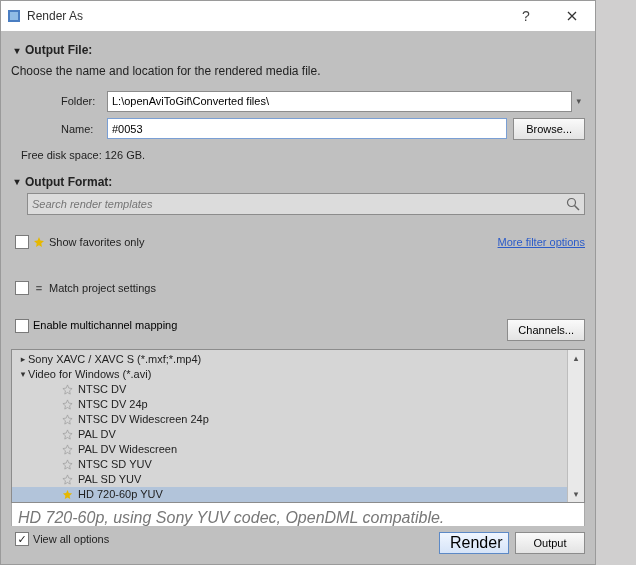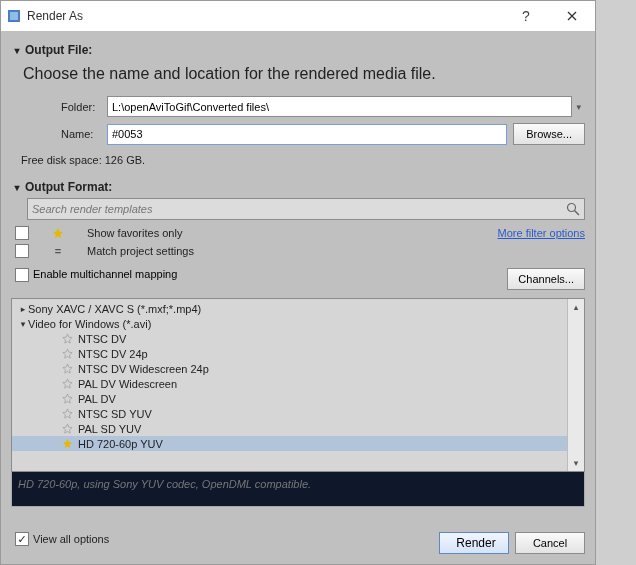--- a/index.html
+++ b/index.html
@@ -6,59 +6,59 @@
   body { margin: 0; background: #d0cfcf; width: 636px; height: 565px; overflow: hidden; }
   .window { width: 596px; height: 565px; border: 1px solid #9a9a9a; background: #c0c0c0; display: flex; flex-direction: column; }
   .titlebar { height: 30px; background: #ffffff; display: flex; align-items: center; padding: 0 0 0 6px; }
   .titlebar .appicon { width: 14px; height: 14px; margin-right: 6px; }
   .titlebar .title { font-size: 12px; color: #333; flex: 1; }
   .titlebar .winbtn { width: 46px; height: 30px; display:flex; align-items:center; justify-content:center; color:#444; font-size:14px; }
 
   .content { flex:1; background:#c0c0c0; padding: 8px 10px 0 10px; overflow:hidden; display:flex; flex-direction:column; }
   .section-head { display:flex; align-items:center; font-size:12px; font-weight:bold; color:#222; margin:4px 0 4px 0;}
   .section-head .chev { width:12px; display:inline-block; text-align:center; font-size:10px; margin-right:2px; }
-  .subtext { font-size:16px; color:#222; margin: 2px 0 8px 12px; line-height:1.4; }
+  .subtext { font-size:12px; color:#222; margin: 2px 0 8px 0; line-height:1.4; }
 
   .form-row { display:flex; align-items:center; margin:3px 0 3px 50px; }
   .form-row .lbl { width:46px; font-size:11px; color:#222; }
   .text-input { height:21px; font-size:11px; padding:0 4px; border:1px solid #7a9fd4; background:#fff; }
   .folder-input { flex:1; border:1px solid #8c8c8c; }
   .name-input { flex:1; }
   .btn { height:22px; font-size:11px; border:1px solid #8c8c8c; background:linear-gradient(#fafafa,#e3e3e3); padding:0 12px; margin-left:6px; }
   .disktext { font-size:11px; color:#222; margin:6px 0 10px 10px; }
 
   .search-wrap { position:relative; margin-bottom:4px;padding-left:16px; }
   .search-input { width:100%; height:22px; font-size:11px; font-style:italic; color:#888; padding:0 24px 0 4px; border:1px solid #8c8c8c; background:#dcdcdc; }
   .search-icon { position:absolute; right:4px; top:3px; width:16px; height:16px; }
-  .filter-row { display:flex; align-items:center; font-size:11px; color:#222; margin:2px 0;gap:19px; }
+  .filter-row { display:flex; align-items:center; font-size:11px; color:#222; margin:16px 0; }
   .cb { width:14px; height:14px; margin:0 4px 0 4px; border:1px solid #7a7a7a; background:#fff; display:inline-block; }
   .star-icon { width:12px; height:12px; margin-right:4px; display:inline-flex; align-items:center; }
   .link { color:#2b5bc9; text-decoration:underline; margin-left:auto; font-size:11px; cursor:pointer; }
   .eq-icon { width:12px; display:inline-block; text-align:center; margin-right:4px; font-size:11px; color:#555; font-weight:bold; }
 
   .channel-row { display:flex; align-items:flex-start; margin:8px 0; font-size:11px; }
   .channel-btn { height:22px; font-size:11px; border:1px solid #8c8c8c; background:linear-gradient(#fafafa,#e3e3e3); padding:0 10px; margin-left:auto; }
 
   .tree-wrap { border:1px solid #8c8c8c; background:#d6d6d6; height:174px; display:flex; }
   .tree { flex:1; overflow:hidden; padding:2px 0 0 0; }
   .tree-row { display:flex; align-items:center; height:15px; font-size:11px; color:#222; padding-left:6px; white-space:nowrap;}
   .tree-row.sel { background:#b2c4da; }
   .tri { width:10px; display:inline-block; font-size:9px; color:#333; text-align:center; }
   .indent2 { width:44px; display:inline-block; }
   .star-outline svg, .star-fill svg { display:block; }
   .vscroll { width:17px; background:#e9e9e9; border-left:1px solid #bdbdbd; position:relative; }
   .vscroll .arrow { height:16px; display:flex; align-items:center; justify-content:center; font-size:9px; color:#555; }
   .vscroll .thumb { position:absolute; top:16px; bottom:16px; left:2px; right:2px; }
 
-  .desc-box { border:1px solid #a9a9a9; border-top:none; background:#0f172a; padding:6px 12px 16px 6px; font-size:11px; font-style:italic; color:#777; }
+  .desc-box { border:1px solid #a9a9a9; border-top:none; background:#ffffff; padding:6px 12px 16px 6px; font-size:16px; font-style:italic; color:#777; }
 
   .footer { display:flex; align-items:flex-start; padding:6px 10px 10px 10px; background:#c0c0c0; }
   .footer .cb-wrap { display:flex; align-items:center; font-size:11px; color:#222; }
   .cb.checked::after { content:"✓"; display:block; font-size:11px; line-height:12px; text-align:center; color:#222; }
-  .footer .btn-main { margin-left:auto; height:22px; width:70px; font-size:12px; border:1px solid #5c89c6; background:linear-gradient(#f0f6ff,#d6e4f8);padding-left:10px; }
+  .footer .btn-main { margin-left:auto; height:22px; width:70px; font-size:16px; border:1px solid #5c89c6; background:linear-gradient(#f0f6ff,#d6e4f8);padding-left:10px; }
   .footer .btn-reg { margin-left:6px; height:22px; width:70px; font-size:11px; border:1px solid #8c8c8c; background:linear-gradient(#fafafa,#e3e3e3); }
 
   .dropdown-arrow { font-size:9px; color:#555; padding:0 4px; }
 </style>
 </head>
 <body>
 
 <div class="window">
 
   <div class="titlebar">
@@ -171,30 +171,30 @@
             </span>
             <span>NTSC DV Widescreen 24p</span>
           </div>
         <div class="tree-row">
             <span class="indent2"></span>
             <span class="star-icon star-outline">
               <svg width="11" height="11" viewBox="0 0 24 24">
                 <path fill="none" stroke="#9a9a9a" stroke-width="1.5" d="M12 2l2.9 6.9L22 10l-5.5 4.8L18 22l-6-3.5L6 22l1.5-7.2L2 10l7.1-1.1z"></path>
               </svg>
             </span>
+            <span>PAL DV</span>
+          </div>
+        <div class="tree-row">
+            <span class="indent2"></span>
+            <span class="star-icon star-outline">
+              <svg width="11" height="11" viewBox="0 0 24 24">
+                <path fill="none" stroke="#9a9a9a" stroke-width="1.5" d="M12 2l2.9 6.9L22 10l-5.5 4.8L18 22l-6-3.5L6 22l1.5-7.2L2 10l7.1-1.1z"></path>
+              </svg>
+            </span>
             <span>PAL DV Widescreen</span>
-          </div>
-        <div class="tree-row">
-            <span class="indent2"></span>
-            <span class="star-icon star-outline">
-              <svg width="11" height="11" viewBox="0 0 24 24">
-                <path fill="none" stroke="#9a9a9a" stroke-width="1.5" d="M12 2l2.9 6.9L22 10l-5.5 4.8L18 22l-6-3.5L6 22l1.5-7.2L2 10l7.1-1.1z"></path>
-              </svg>
-            </span>
-            <span>PAL DV</span>
           </div>
         <div class="tree-row">
             <span class="indent2"></span>
             <span class="star-icon star-outline">
               <svg width="11" height="11" viewBox="0 0 24 24">
                 <path fill="none" stroke="#9a9a9a" stroke-width="1.5" d="M12 2l2.9 6.9L22 10l-5.5 4.8L18 22l-6-3.5L6 22l1.5-7.2L2 10l7.1-1.1z"></path>
               </svg>
             </span>
             <span>NTSC SD YUV</span>
           </div>
@@ -227,16 +227,16 @@
     <div class="desc-box">HD 720-60p, using Sony YUV codec, OpenDML compatible.</div>
 
   </div>
 
   <div class="footer">
     <div class="cb-wrap">
       <span class="cb checked"></span>
       <span>View all options</span>
     </div>
     <button class="btn-main">Render</button>
-    <button class="btn-reg">Cancel</button>
+    <button class="btn-reg">Output</button>
   </div>
 
 </div>
 
 </body></html>

